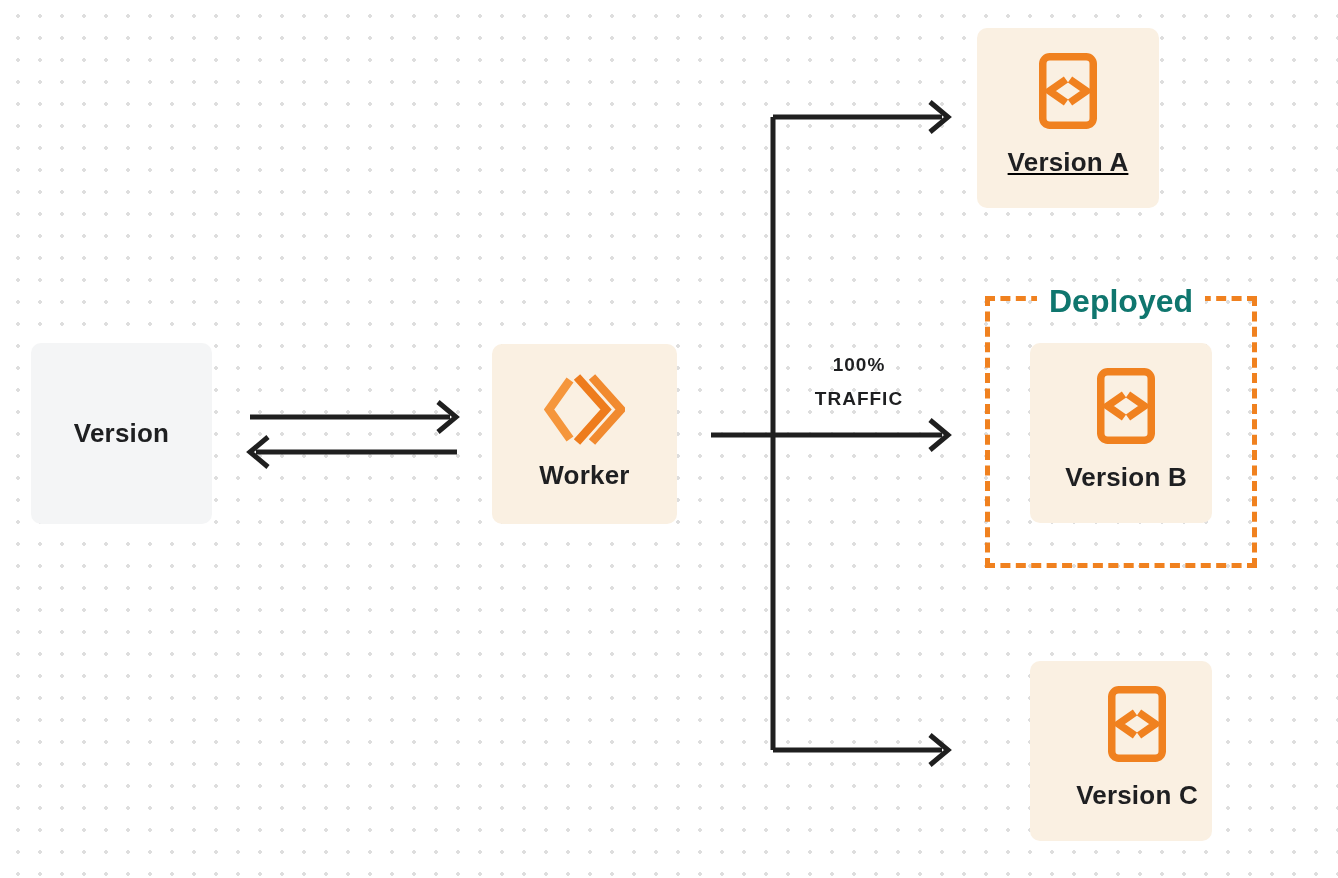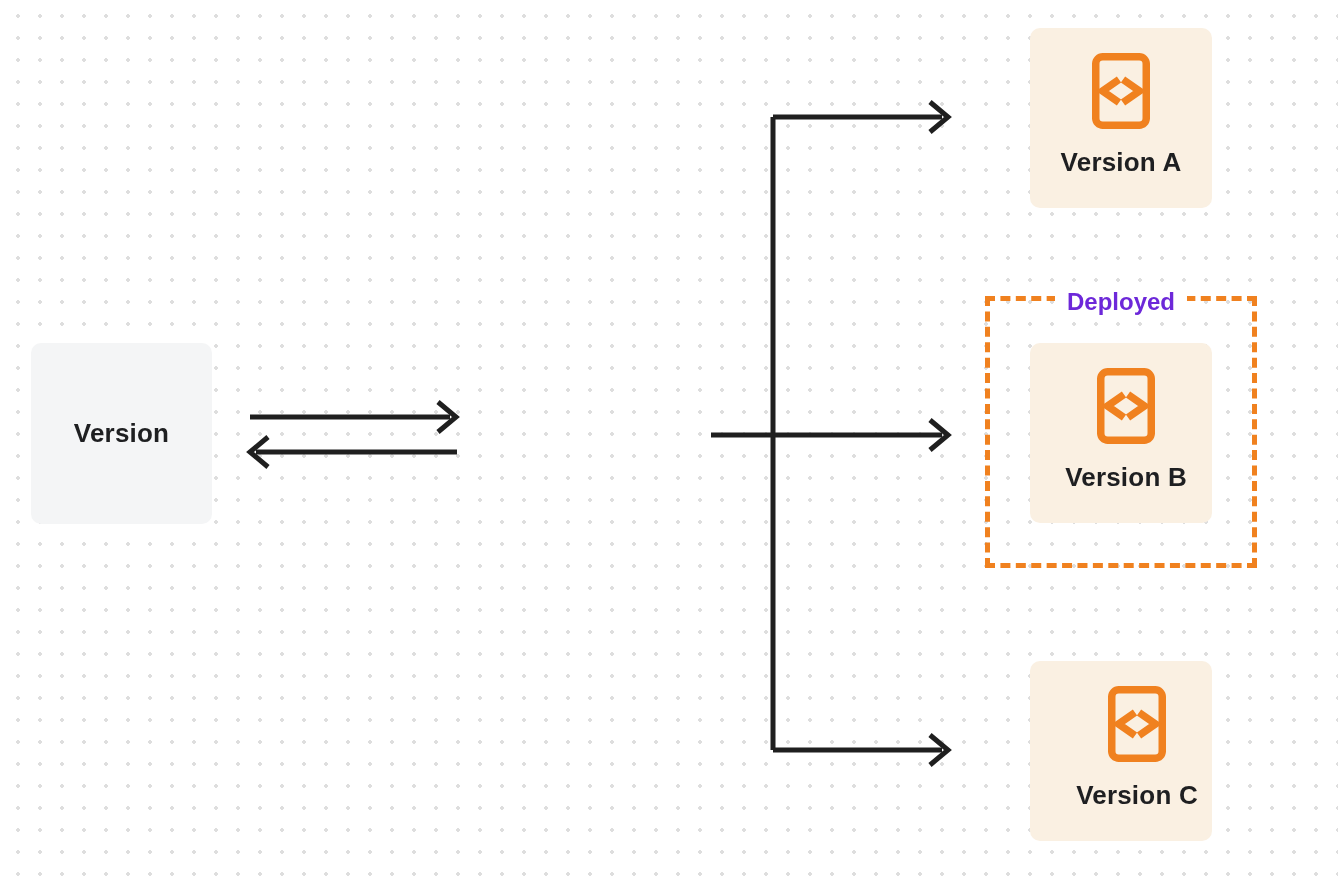--- a/index.html
+++ b/index.html
@@ -51,40 +51,40 @@
   }
   .worker-node .logo-wrap { margin-top: 30px; }
   .worker-node .node-label { margin-top: 11px; }
   .version-node {
     width: 182px; height: 180px;
     background: #FAF0E2;
     justify-content: flex-start;
   }
   .version-node .icon-wrap { margin-top: 25px; }
   .version-node .node-label { margin-top: 14px; }
-  .version-a { left: 1030px; top: 28px; }
+  .version-a { left: 977px; top: 28px; text-decoration: underline; }
   .version-b { left: 1030px; top: 343px; padding-left: 10px; }
   .version-c { left: 1030px; top: 661px; padding-left: 32px; }
   .deployed-frame {
     position: absolute;
     left: 985px; top: 296px;
     width: 272px; height: 272px;
     box-sizing: border-box;
     border: 5px dashed #F0811F;
   }
   .deployed-label {
     position: absolute;
     top: -13px;
     left: 50%;
     transform: translateX(-50%);
     background: #FFFFFF;
     padding: 0 12px;
-    color: #6d28d9;
+    color: #0f766e;
     font-weight: 700;
-    font-size: 24px;
+    font-size: 32px;
     line-height: 27px;
     white-space: nowrap;
   }
   .traffic-label {
     position: absolute;
     left: 775px; top: 348px;
     width: 168px;
     text-align: center;
     font-weight: 700;
     font-size: 19px;
@@ -129,22 +129,36 @@
         <path d="M773 750 H942"></path>
         <path d="M930 735 L948 750 L930 765"></path>
       </g>
     </g>
   </svg>
 
   <div class="node client-node">
     <span class="node-label">Version</span>
   </div>
 
+  <div class="node worker-node">
+    <span class="logo-wrap">
+      <svg width="81" height="71" viewBox="0 0 81 71" fill="none">
+        <g stroke-width="8.5" stroke-linejoin="miter" fill="none">
+          <path d="M26 6 L5 35.5 L26 65" stroke="#F5963C"></path>
+          <path d="M33 3 L62 35.5 L33 68" stroke="#EE7C1D"></path>
+          <path d="M48 3 L77 35.5 L48 68" stroke="#F18A2F"></path>
+        </g>
+      </svg>
+    </span>
+    <span class="node-label">Worker</span>
+  </div>
 
   <div class="traffic-label">
+    <div>100%</div>
+    <div>TRAFFIC</div>
   </div>
 
   <div class="deployed-frame">
     <span class="deployed-label">Deployed</span>
   </div>
 
   <div class="node version-node version-a">
     <span class="icon-wrap">
       <svg width="58" height="76" viewBox="0 0 58 76" fill="none">
         <rect x="3.75" y="3.75" width="50.5" height="68.5" rx="7" stroke="#F0811F" stroke-width="7.5"></rect>

